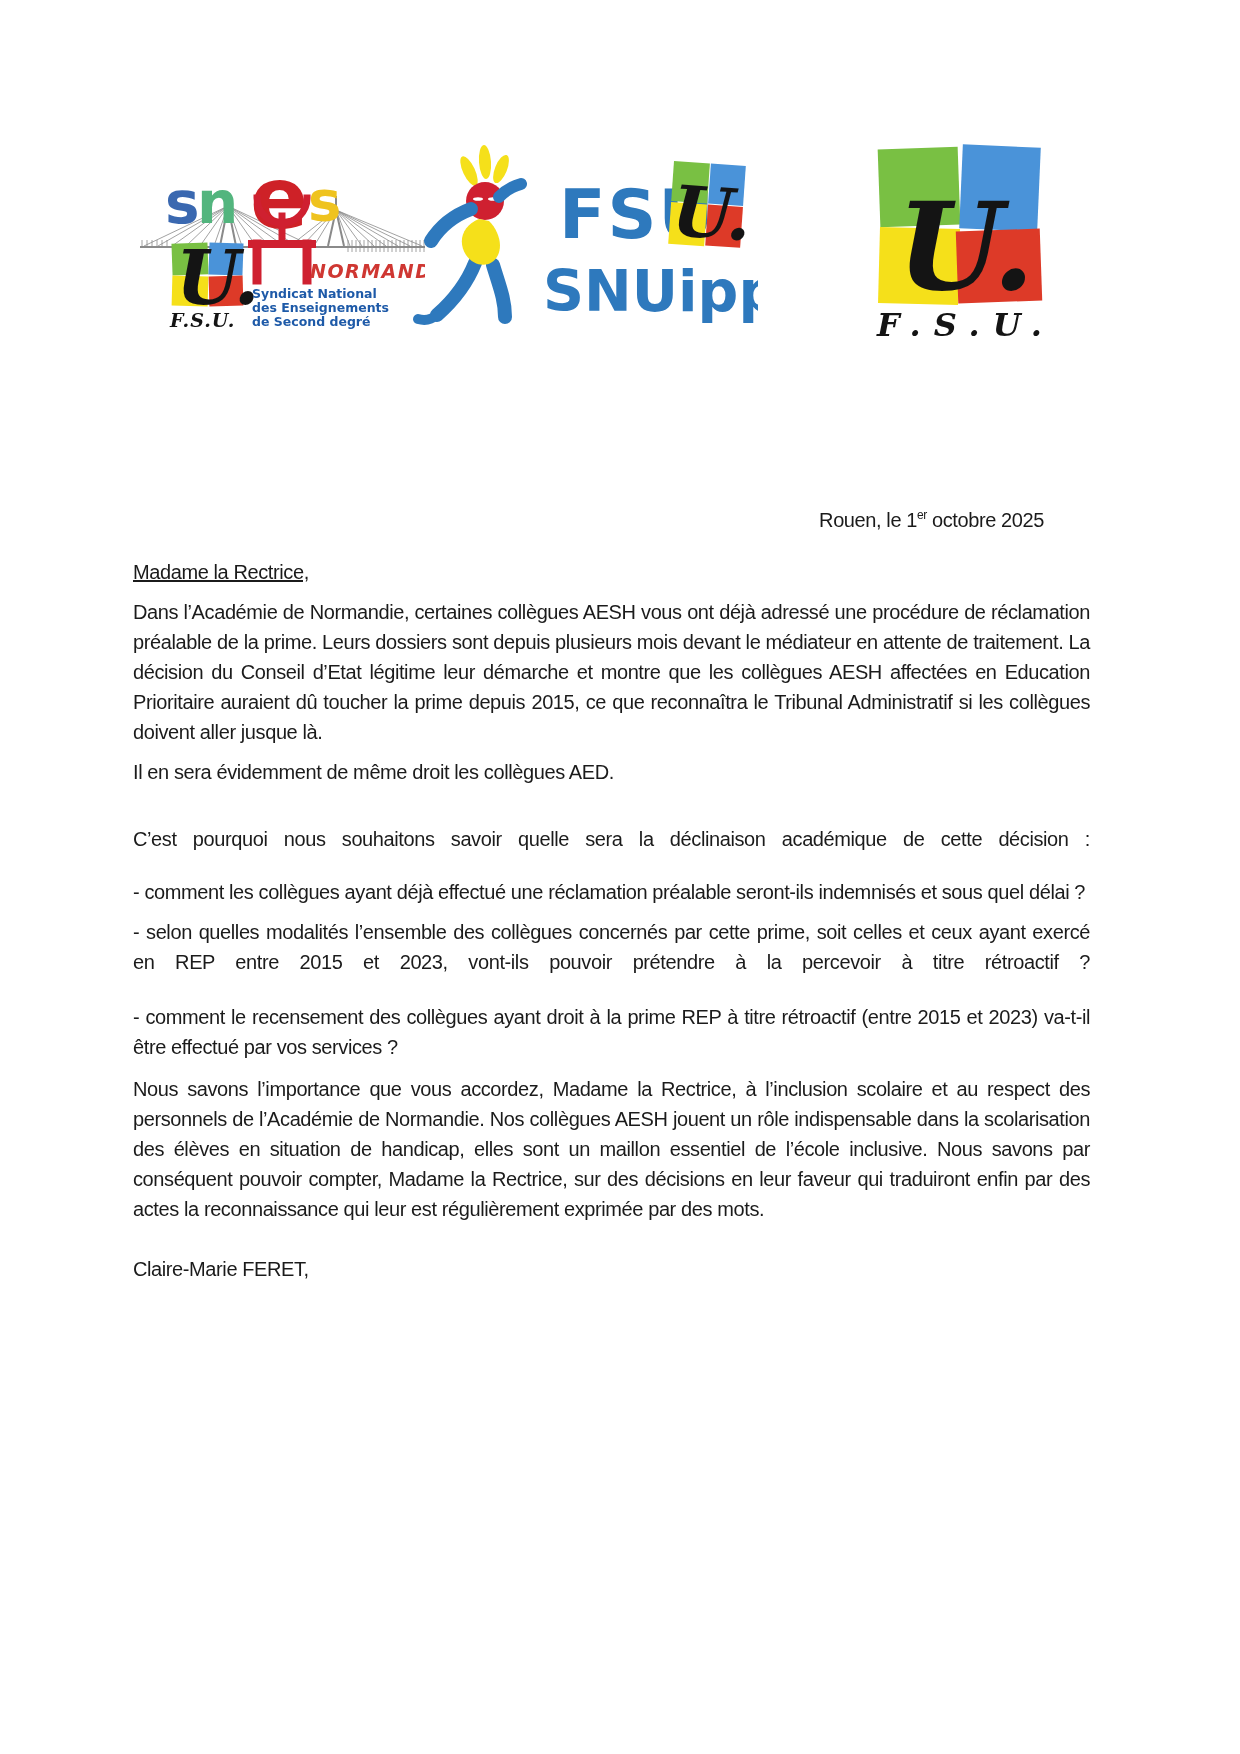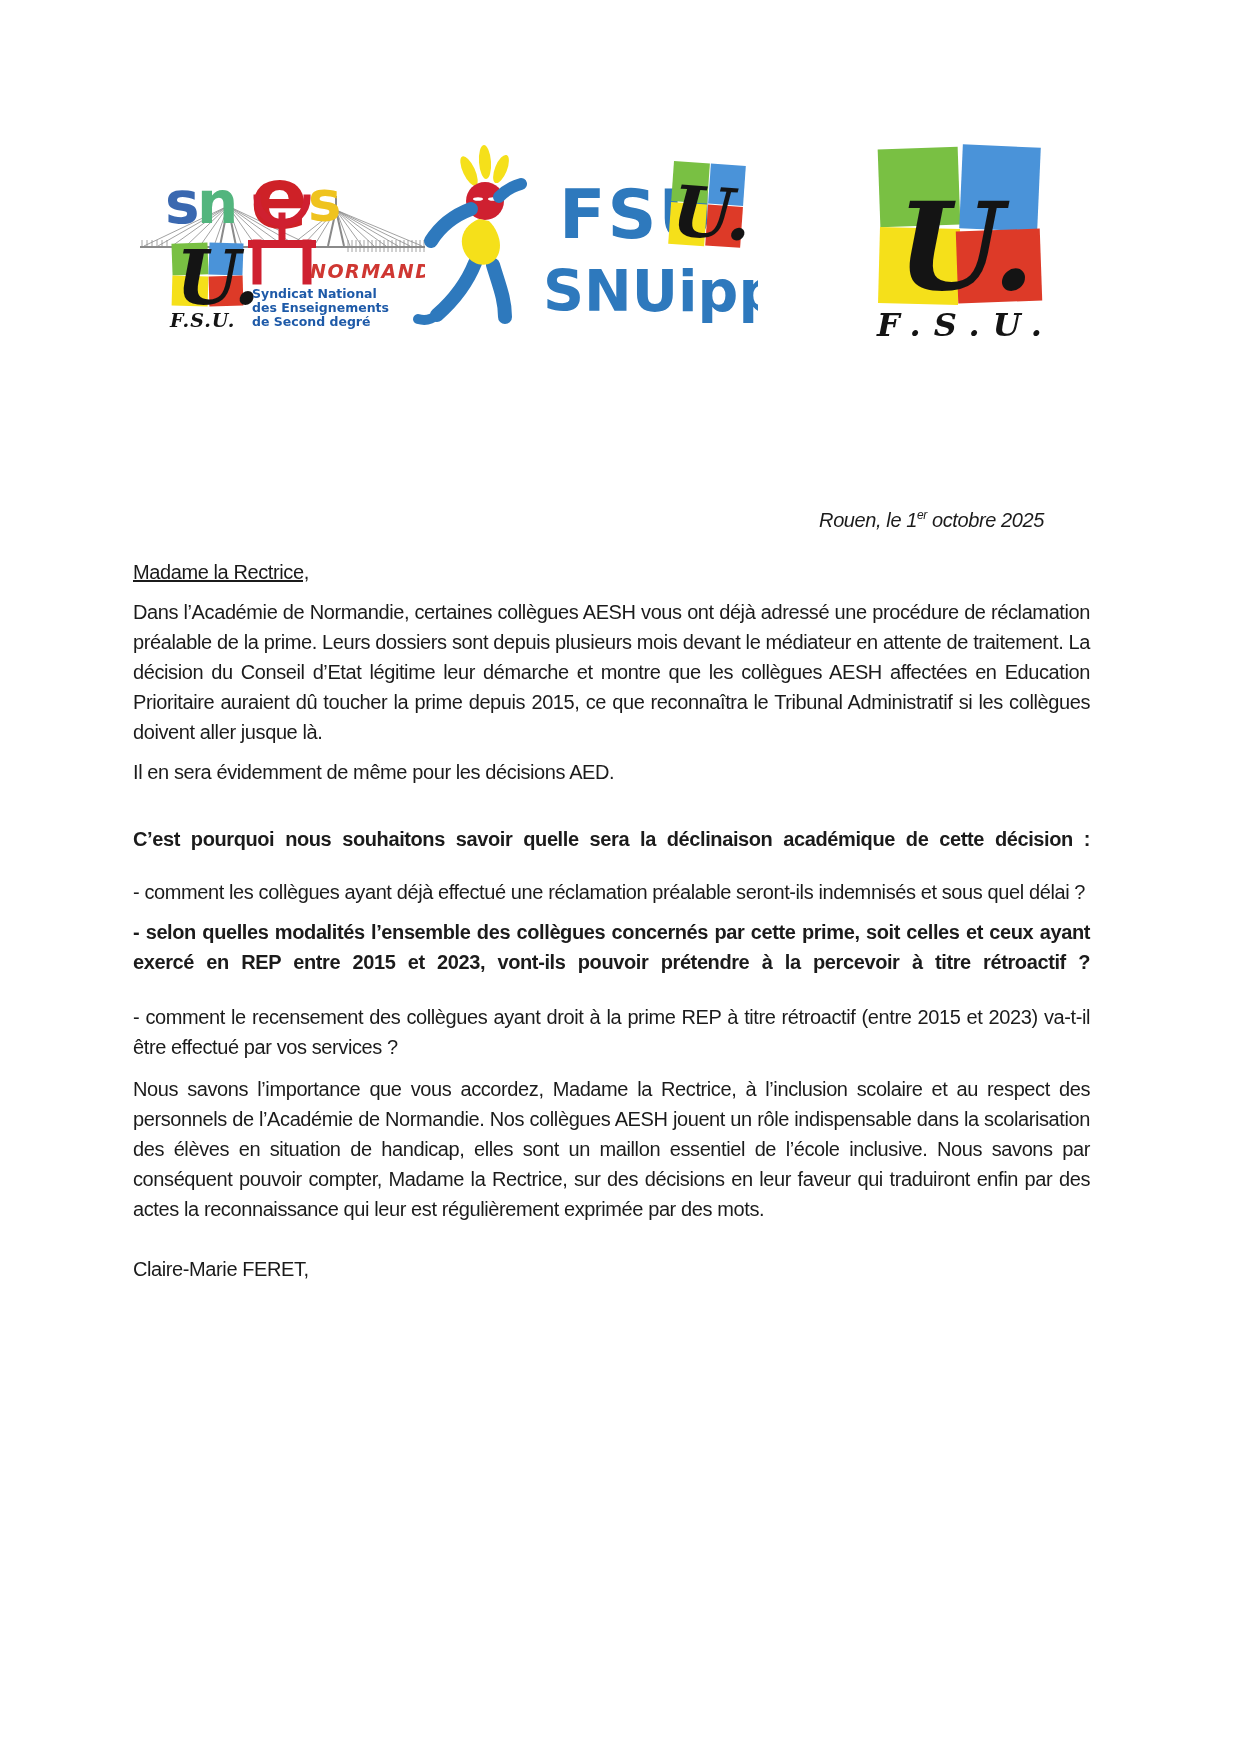--- a/index.html
+++ b/index.html
@@ -5,24 +5,24 @@
   html,body{margin:0;padding:0;background:#ffffff;}
   .page{position:relative;width:1240px;height:1754px;background:#ffffff;overflow:hidden;
         font-family:"Liberation Sans",sans-serif;color:#1b1b1b;}
   .logo{position:absolute;}
   .logo-snes{left:140px;top:128px;}
   .logo-snuipp{left:393px;top:133px;}
   .logo-fsu{left:853px;top:123px;}
   .letter-body{position:absolute;left:133px;top:495px;width:957px;
                font-size:20px;line-height:30px;letter-spacing:-0.4px;}
   .letter-body p{margin:0;}
-  .dateline{text-align:right;padding-right:46px;margin-top:10px !important;font-style:italic;}
+  .dateline{text-align:right;padding-right:46px;margin-top:10px !important;}
   .dateline sup{font-size:12px;line-height:0;}
   .just{text-align:justify;}
-  .jlast{text-align:justify;text-align-last:justify;font-weight:bold;}
+  .jlast{text-align:justify;text-align-last:justify;}
   .mt10{margin-top:10px !important;}
   .mt12{margin-top:12px !important;}
   .mt22{margin-top:22px !important;text-decoration:underline;}
   .mt23{margin-top:23px !important;}
   .mt25{margin-top:25px !important;}
   .mt30{margin-top:30px !important;}
   .mt37{margin-top:37px !important;}
   .mt48{margin-top:48px !important;}
   .serif-i{font-family:"DejaVu Serif","Liberation Serif",serif;font-style:italic;font-weight:bold;}
   .sans-b{font-family:"DejaVu Sans","Liberation Sans",sans-serif;font-weight:bold;}
@@ -119,21 +119,21 @@
     <text x="44" y="166" font-size="122" class="serif-i" fill="#141414">U.</text>
     <text x="24" y="213" font-size="32" letter-spacing="13" class="serif-i" fill="#141414">F.S.U.</text>
   </svg>
 
   <div class="letter-body">
     <p class="dateline"><span>Rouen, le 1</span><sup>er</sup><span> octobre 2025</span></p>
 
     <p class="mt22">Madame la Rectrice,</p>
 
     <p class="just mt10">Dans l’Académie de Normandie, certaines collègues AESH vous ont déjà adressé une procédure de réclamation préalable de la prime. Leurs dossiers sont depuis plusieurs mois devant le médiateur en attente de traitement. La décision du Conseil d’Etat légitime leur démarche et montre que les collègues AESH affectées en Education Prioritaire auraient dû toucher la prime depuis 2015, ce que reconnaîtra le Tribunal Administratif si les collègues doivent aller jusque là.</p>
-    <p class="mt10">Il en sera évidemment de même pour les décisions AED.</p>
+    <p class="mt10">Il en sera évidemment de même droit les collègues AED.</p>
     <p class="jlast mt37">C’est pourquoi nous souhaitons savoir quelle sera la déclinaison académique de cette décision&nbsp;:</p>
     <p class="just mt23">- comment les collègues ayant déjà effectué une réclamation préalable seront-ils indemnisés et sous quel délai&nbsp;?</p>
     <p class="jlast mt10">- selon quelles modalités l’ensemble des collègues concernés par cette prime, soit celles et ceux ayant exercé en REP entre 2015 et 2023, vont-ils pouvoir prétendre à la percevoir à titre rétroactif&nbsp;?</p>
     <p class="just mt25">- comment le recensement des collègues ayant droit à la prime REP à titre rétroactif (entre 2015 et 2023) va-t-il être effectué par vos services&nbsp;?</p>
     <p class="just mt12">Nous savons l’importance que vous accordez, Madame la Rectrice, à l’inclusion scolaire et au respect des personnels de l’Académie de Normandie. Nos collègues AESH jouent un rôle indispensable dans la scolarisation des élèves en situation de handicap, elles sont un maillon essentiel de l’école inclusive. Nous savons par conséquent pouvoir compter, Madame la Rectrice, sur des décisions en leur faveur qui traduiront enfin par des actes la reconnaissance qui leur est régulièrement exprimée par des mots.</p>
 
 
     <p class="mt30">Claire-Marie FERET,</p>
   </div>
 

